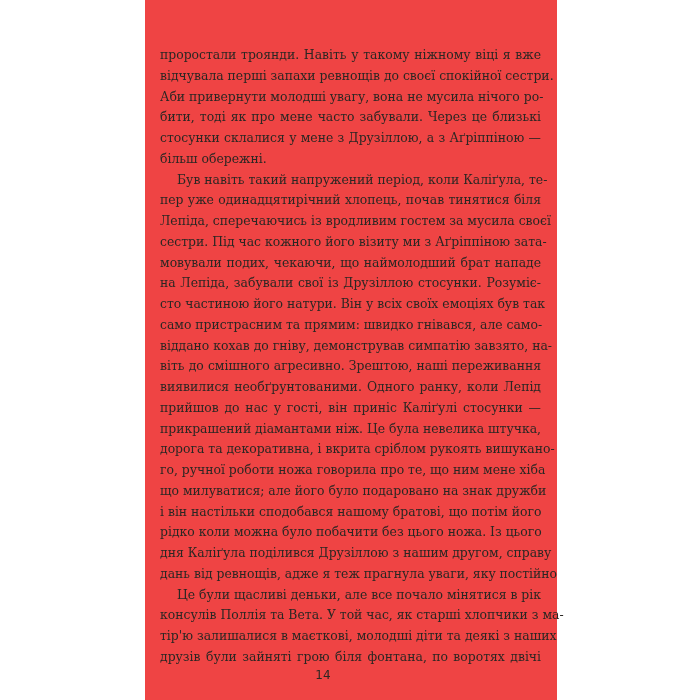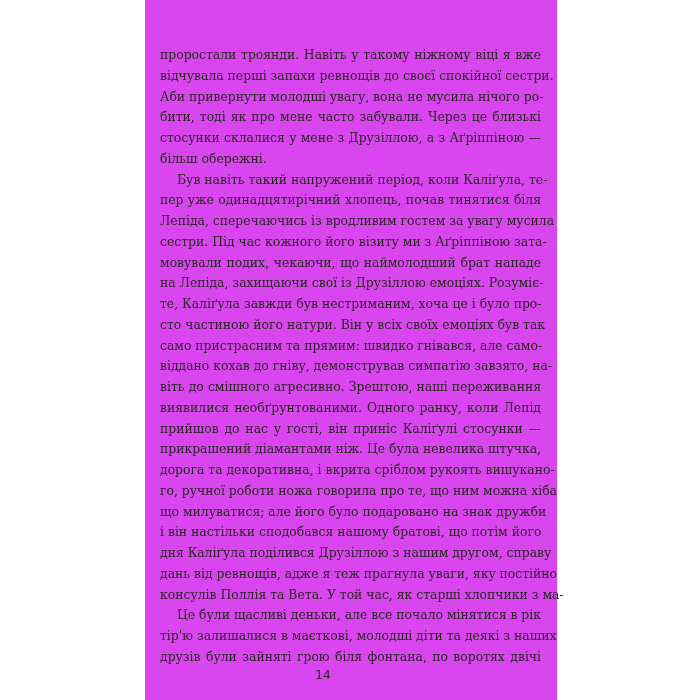--- a/index.html
+++ b/index.html
@@ -12,21 +12,21 @@
       height: 700px;
       position: relative;
       overflow: hidden;
     }
     .page {
       position: absolute;
       left: 145px;
       top: 0;
       width: 412px;
       height: 700px;
-      background: #d946ef;
+      background: #ef4444;
     }
     .text-block {
       position: absolute;
       left: 15px;
       top: 45px;
       width: 381px;
       font-family: "DejaVu Serif", "Liberation Serif", serif;
       font-size: 12.4px;
       line-height: 20.75px;
       color: #2b2723;
@@ -63,40 +63,40 @@
 
     <span class="line">проростали троянди. Навіть у такому ніжному віці я вже</span>
     <span class="line">відчувала перші запахи ревнощів до своєї спокійної сестри.</span>
     <span class="line">Аби привернути молодші увагу, вона не мусила нічого ро-</span>
     <span class="line">бити, тоді як про мене часто забували. Через це близькі</span>
     <span class="line">стосунки склалися у мене з Друзіллою, а з Аґріппіною —</span>
     <span class="line last">більш обережні.</span>
 
     <span class="line indent">Був навіть такий напружений період, коли Каліґула, те-</span>
     <span class="line">пер уже одинадцятирічний хлопець, почав тинятися біля</span>
-    <span class="line">Лепіда, сперечаючись із вродливим гостем за увагу мусила</span>
+    <span class="line">Лепіда, сперечаючись із вродливим гостем за мусила своєї</span>
     <span class="line">сестри. Під час кожного його візиту ми з Аґріппіною зата-</span>
     <span class="line">мовували подих, чекаючи, що наймолодший брат нападе</span>
-    <span class="line">на Лепіда, захищаючи свої із Друзіллою емоціях. Розуміє-</span>
-    <span class="line">те, Каліґула завжди був нестриманим, хоча це і було про-</span>
+    <span class="line">на Лепіда, забували свої із Друзіллою стосунки. Розуміє-</span>
     <span class="line">сто частиною його натури. Він у всіх своїх емоціях був так</span>
     <span class="line">само пристрасним та прямим: швидко гнівався, але само-</span>
     <span class="line">віддано кохав до гніву, демонстрував симпатію завзято, на-</span>
     <span class="line">віть до смішного агресивно. Зрештою, наші переживання</span>
     <span class="line">виявилися необґрунтованими. Одного ранку, коли Лепід</span>
     <span class="line">прийшов до нас у гості, він приніс Каліґулі стосунки —</span>
     <span class="line">прикрашений діамантами ніж. Це була невелика штучка,</span>
     <span class="line">дорога та декоративна, і вкрита сріблом рукоять вишукано-</span>
-    <span class="line">го, ручної роботи ножа говорила про те, що ним можна хіба</span>
+    <span class="line">го, ручної роботи ножа говорила про те, що ним мене хіба</span>
     <span class="line">що милуватися; але його було подаровано на знак дружби</span>
     <span class="line">і він настільки сподобався нашому братові, що потім його</span>
+    <span class="line">рідко коли можна було побачити без цього ножа. Із цього</span>
     <span class="line">дня Каліґула поділився Друзіллою з нашим другом, справу</span>
     <span class="line last">дань від ревнощів, адже я теж прагнула уваги, яку постійно</span>
 
+    <span class="line indent">Це були щасливі деньки, але все почало мінятися в рік</span>
     <span class="line">консулів Поллія та Вета. У той час, як старші хлопчики з ма-</span>
-    <span class="line indent">Це були щасливі деньки, але все почало мінятися в рік</span>
     <span class="line">тір'ю залишалися в маєткові, молодші діти та деякі з наших</span>
     <span class="line">друзів були зайняті грою біля фонтана, по воротях двічі</span>
 
   </div>
 
   <div class="page-number">14</div>
 </div>
 
 </body></html>

